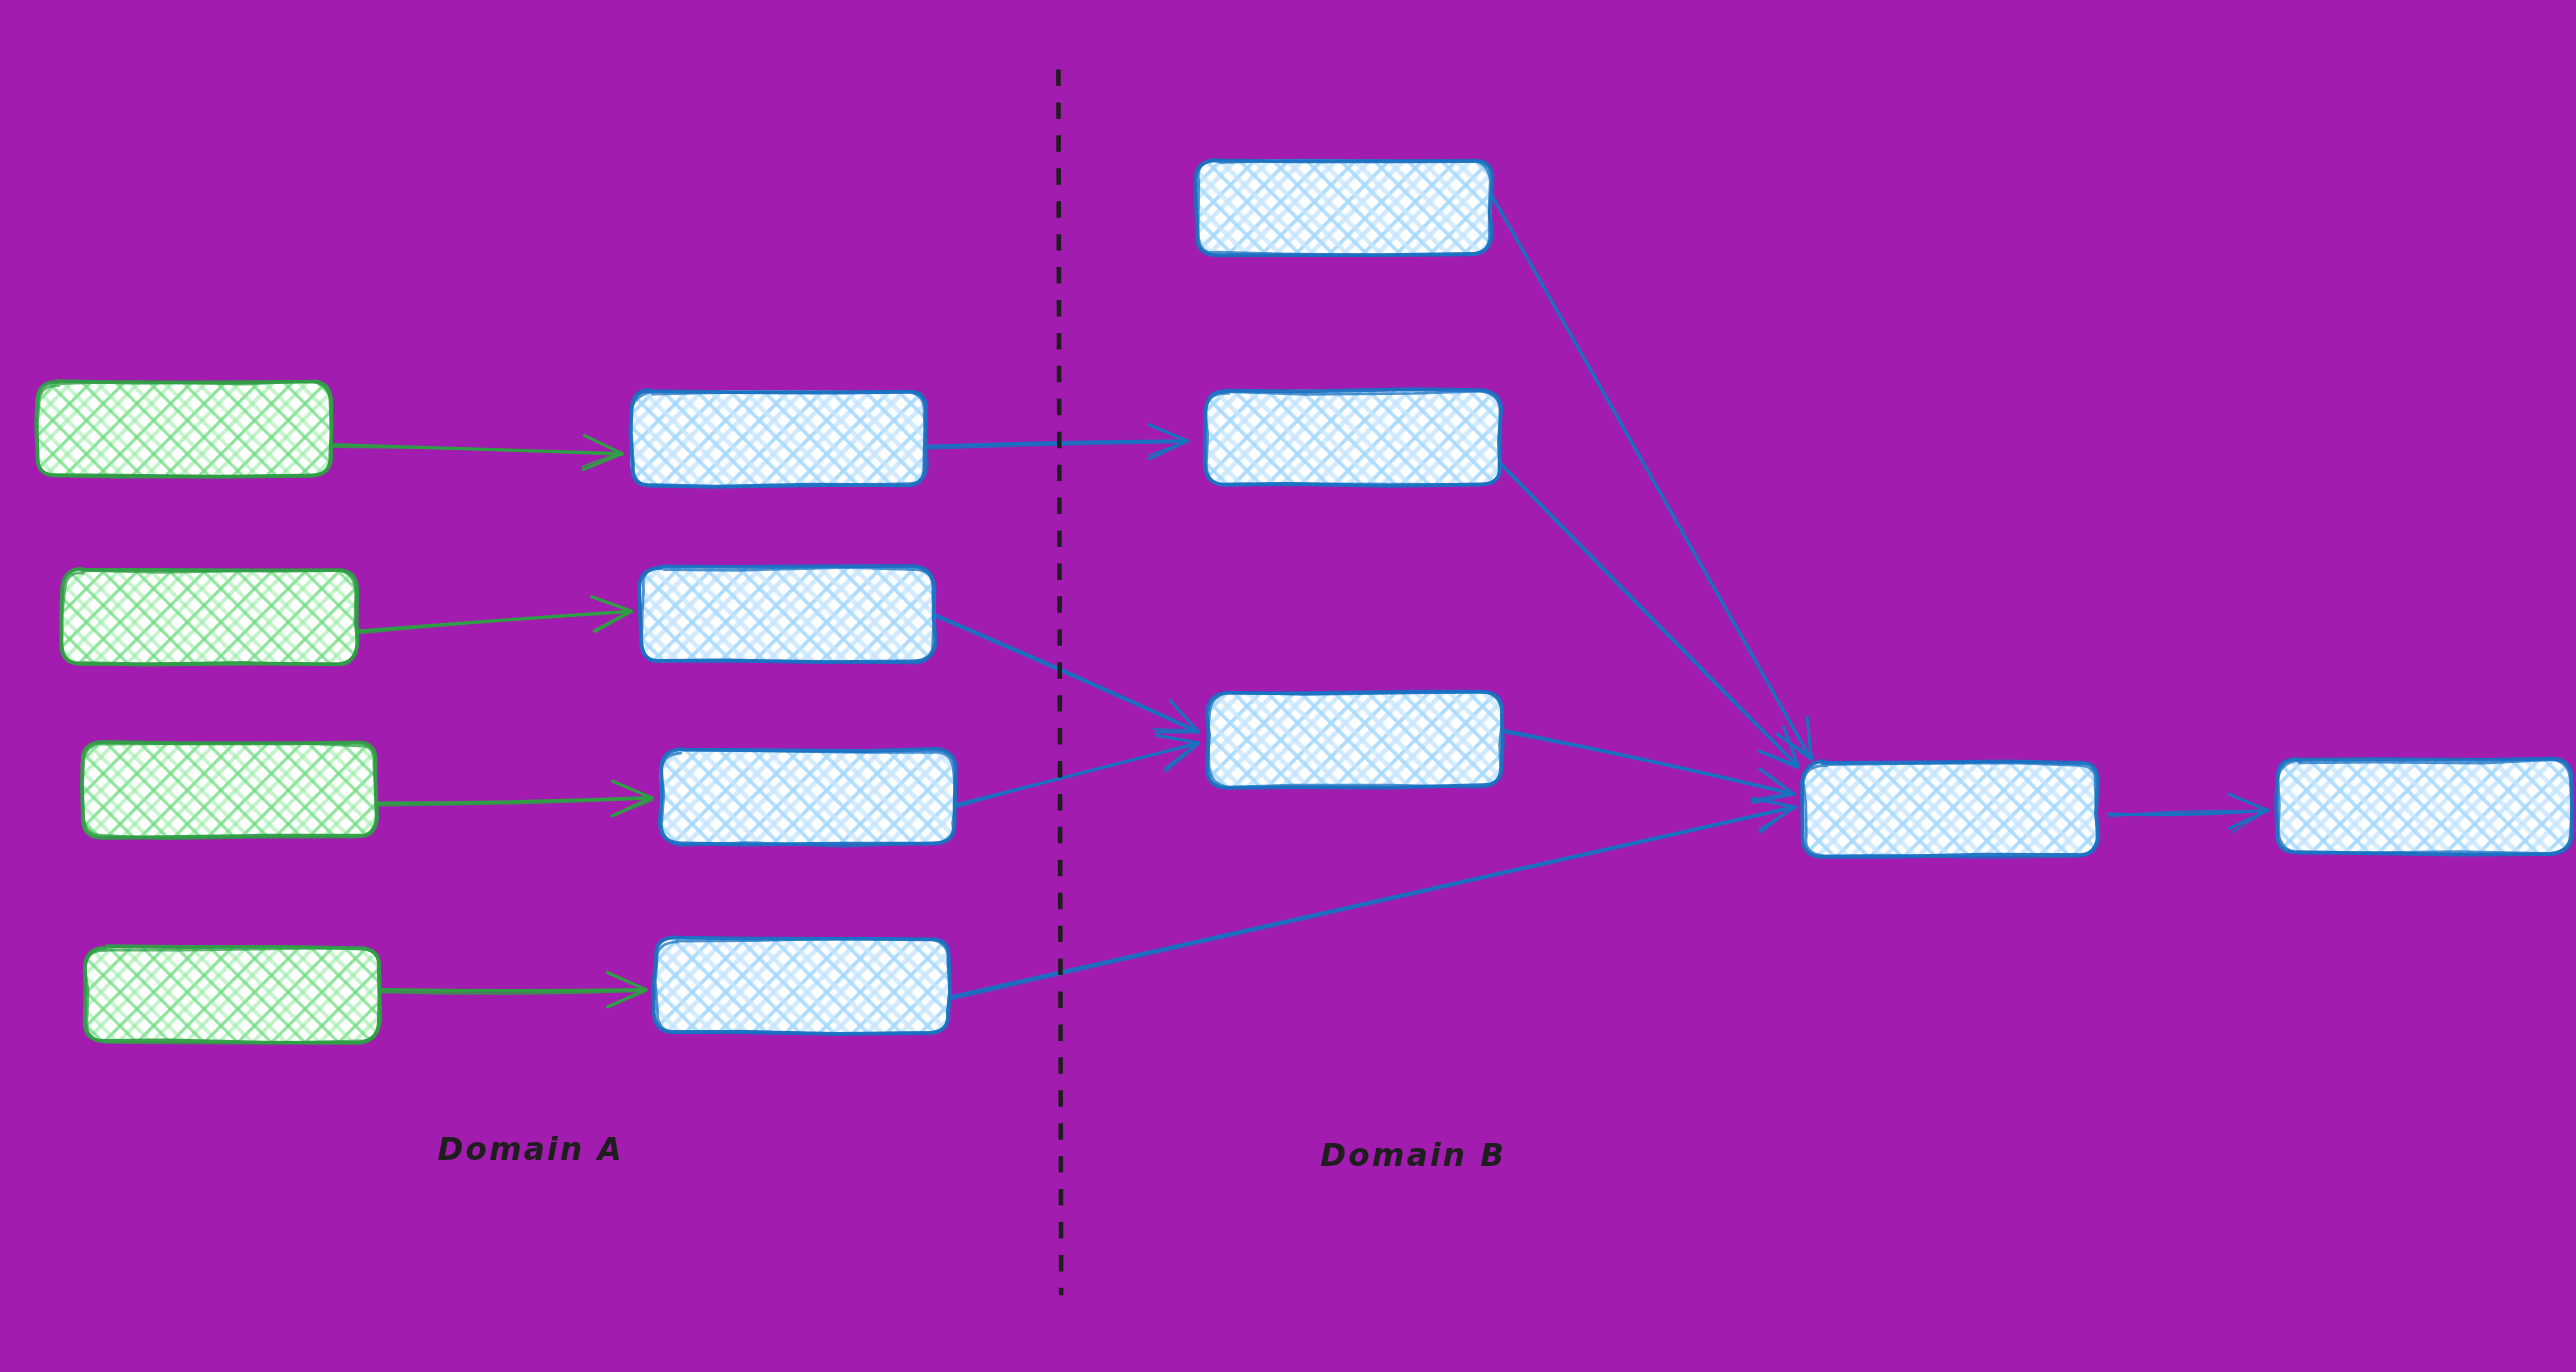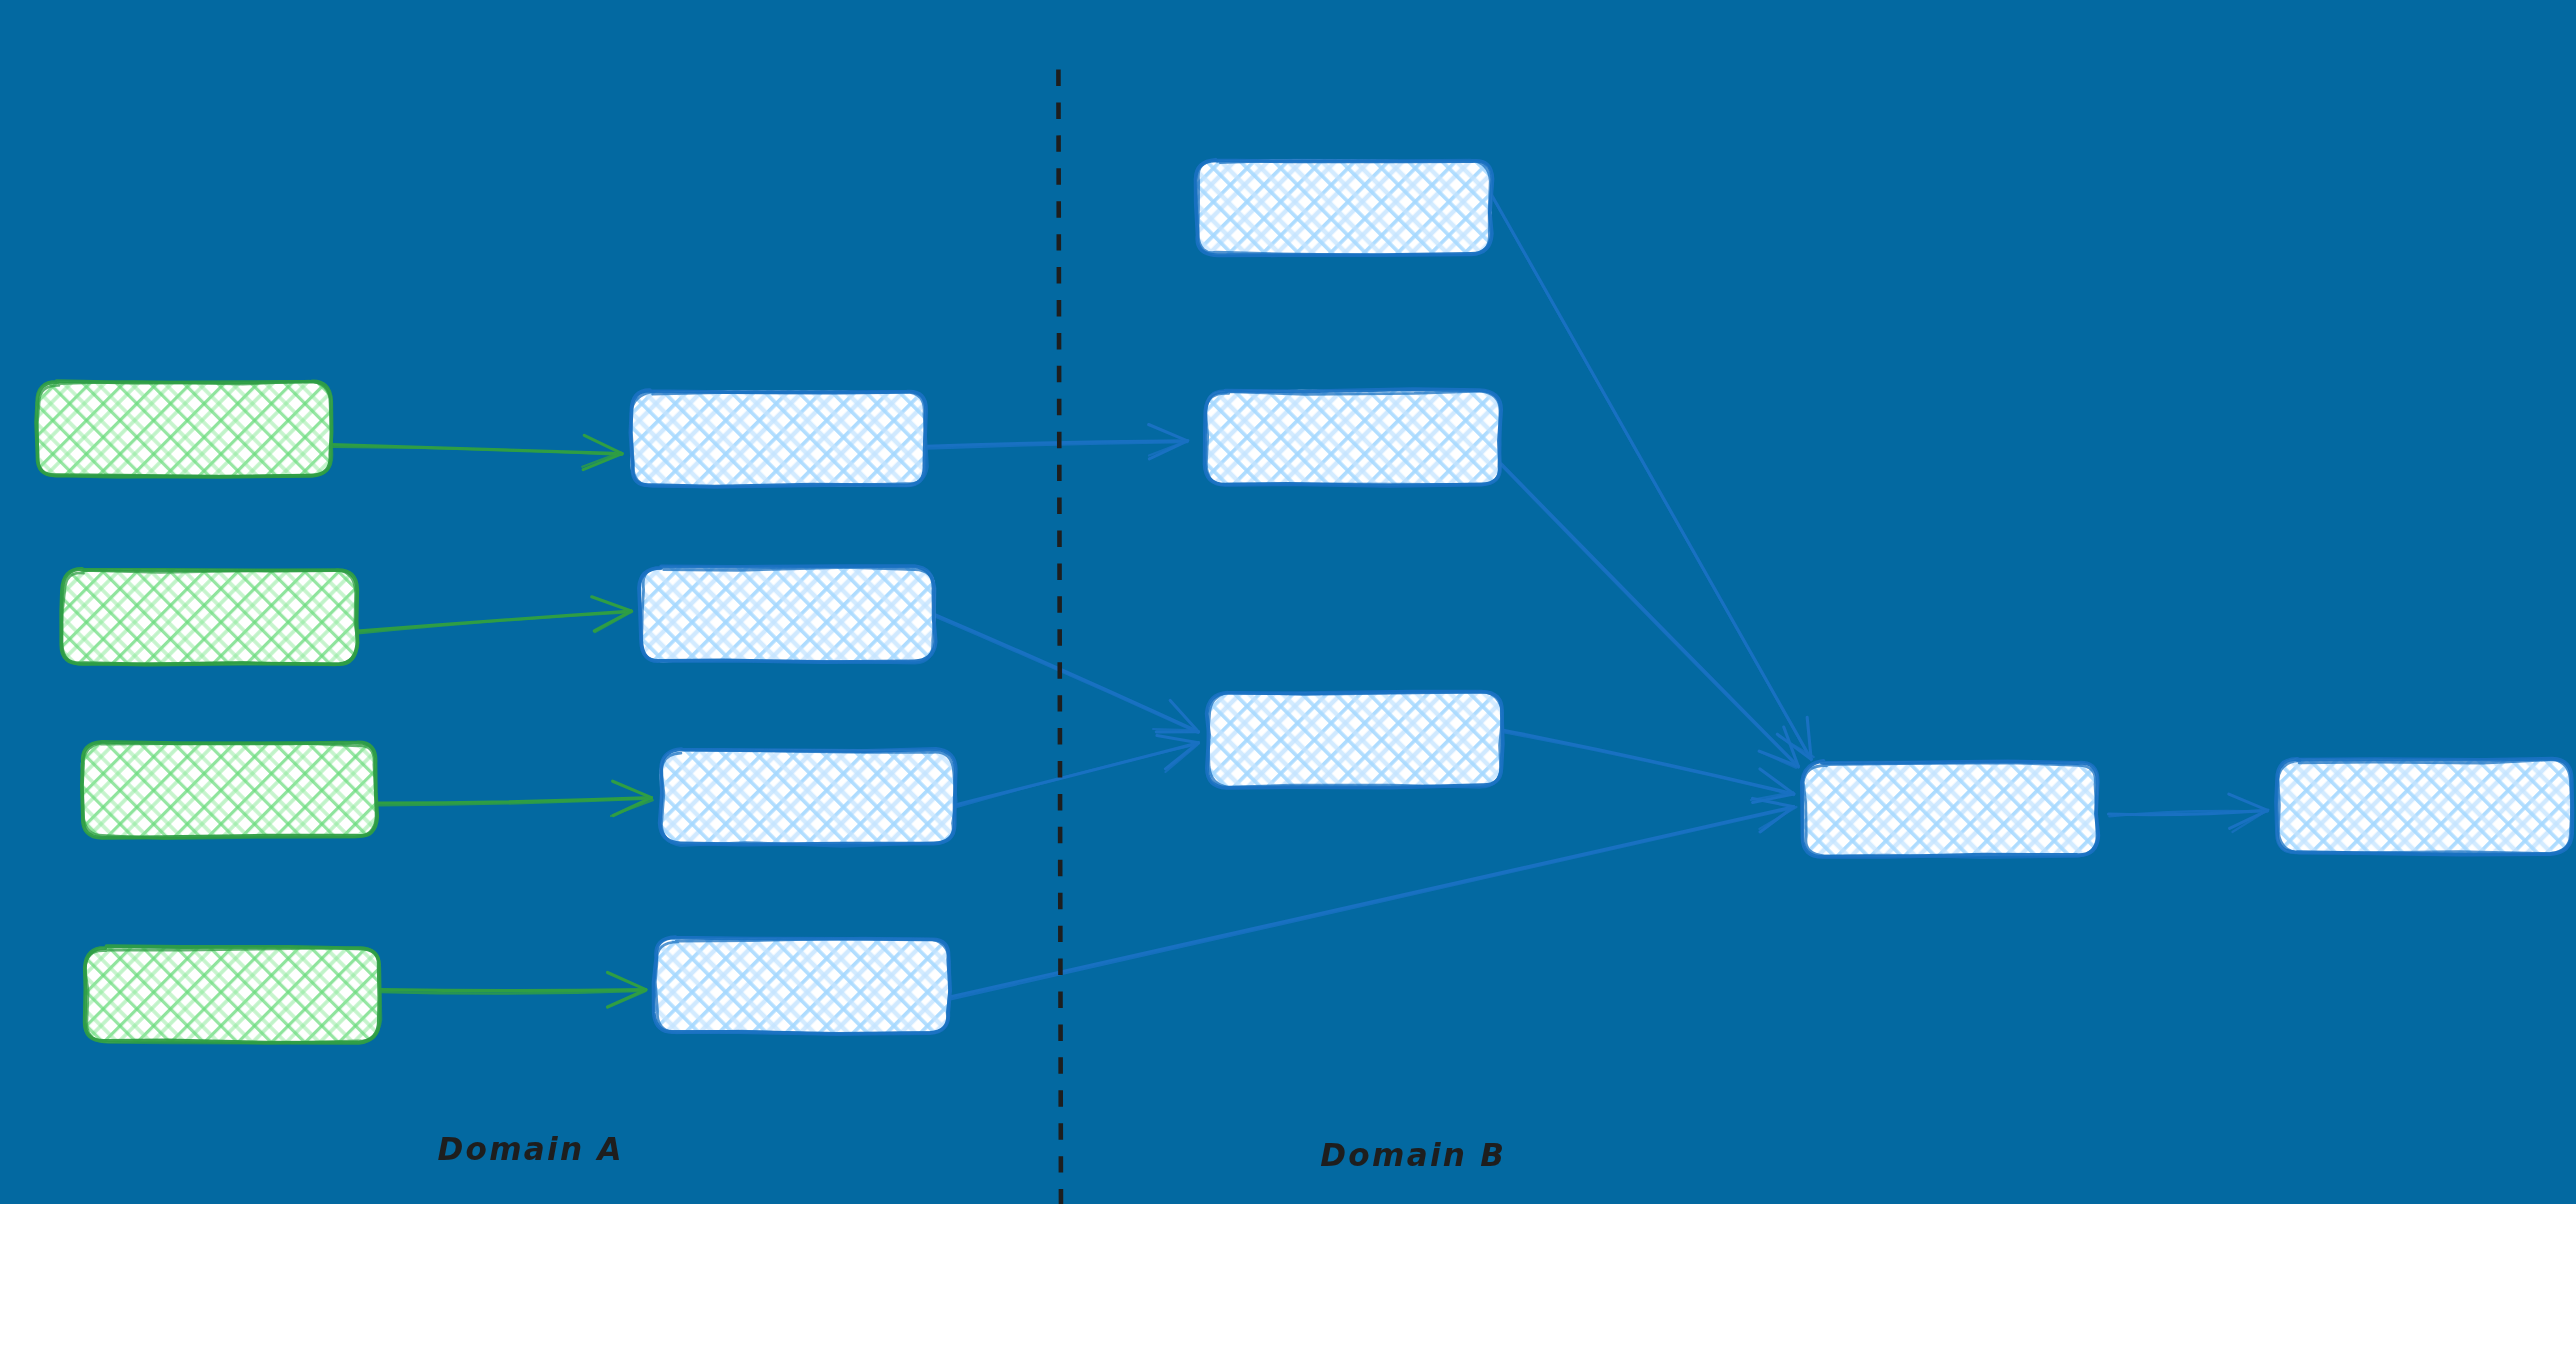--- a/index.html
+++ b/index.html
@@ -7,22 +7,22 @@
     margin: 0;
     padding: 0;
     background: #ffffff;
   }
   body {
     font-family: "DejaVu Sans", sans-serif;
   }
   #canvas-root {
     position: relative;
     width: 2576px;
-    height: 1204px;
-    background: #0369a1;
+    height: 1372px;
+    background: #a21caf;
     overflow: hidden;
     text-decoration: underline;
   }
   #diagram-svg {
     position: absolute;
     top: 0;
     left: 0;
     width: 2576px;
     height: 1372px;
     display: block;

